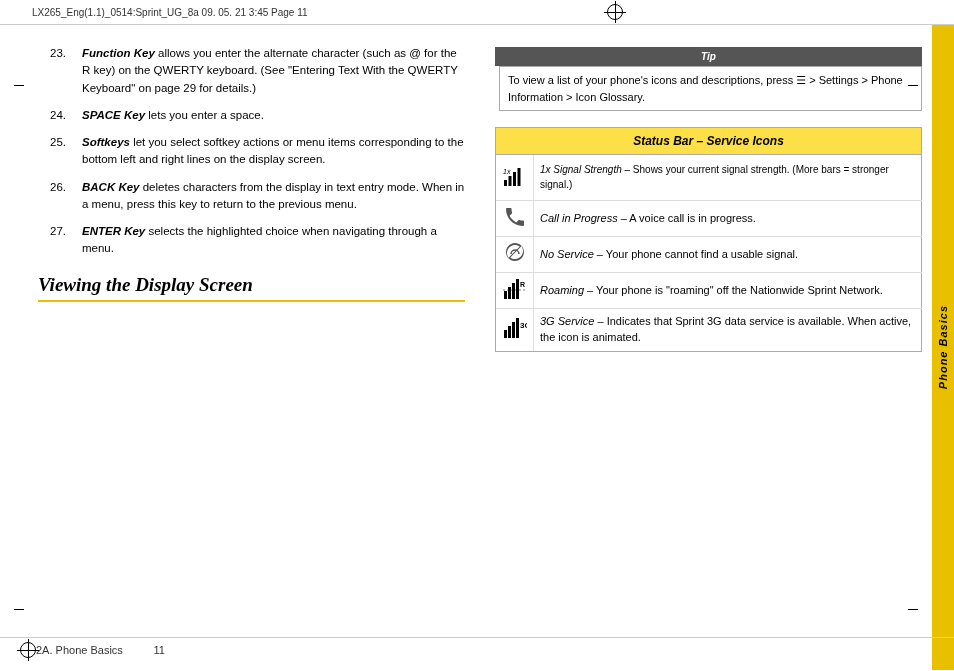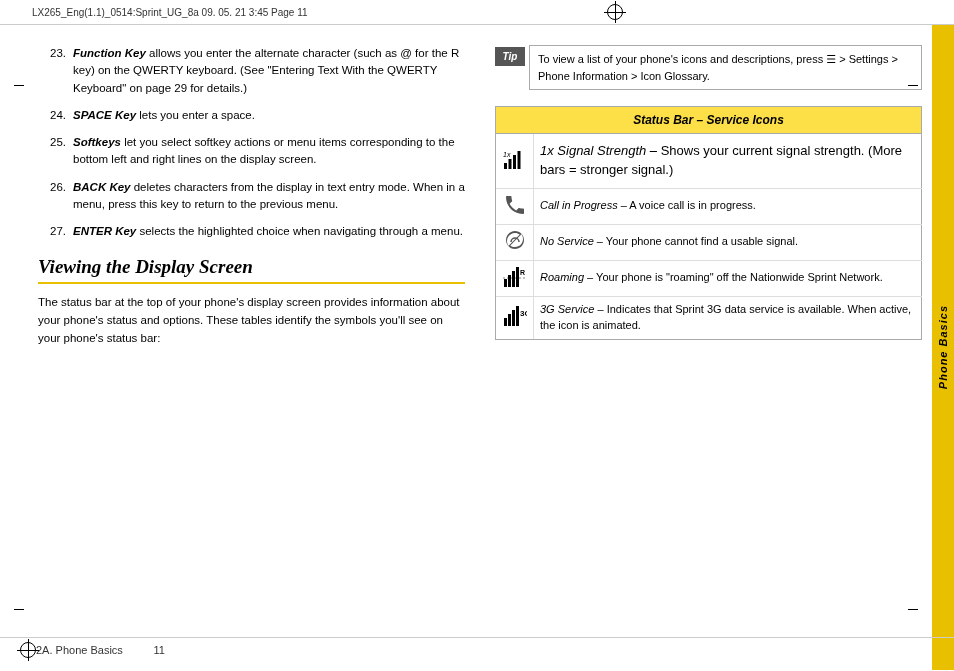--- a/index.html
+++ b/index.html
@@ -83,21 +83,21 @@
 
     .right-column {
       flex: 1;
       padding: 10px 10px 10px 10px;
     }
 
     
     .list-item {
       margin-bottom: 10px;
       display: flex;
-      gap: 7px;
+      gap: 16px;
       font-size: 11.5px;
       line-height: 1.5;
     }
 
     .list-num {
       font-weight: normal;
       min-width: 28px;
       text-align: right;
       flex-shrink: 0;
     }
@@ -130,20 +130,21 @@
       font-size: 11.5px;
       line-height: 1.55;
       margin-top: 8px;
     }
 
     
     .tip-box {
       display: flex;
       margin-bottom: 16px;
       border: none;
+      flex-direction: column;
     }
 
     .tip-label {
       background: #555;
       color: #fff;
       font-size: 10px;
       font-style: italic;
       font-weight: bold;
       padding: 4px 6px;
       min-width: 30px;
@@ -283,21 +284,20 @@
         <div class="list-item">
           <span class="list-num">27.</span>
           <span class="list-content">
             <em>ENTER Key</em><span> selects the highlighted choice when navigating through a menu.</span>
           </span>
         </div>
 
         <div class="section-heading">Viewing the Display Screen</div>
         <div class="heading-underline"></div>
 
-        <p class="section-text">The status bar at the top of your phone's display screen provides information about your phone's status and options. These tables identify the symbols you'll see on your phone's status bar:</p>
       </div>
 
       <div class="right-column">
 
         <div class="tip-box">
           <div class="tip-label">Tip</div>
           <div class="tip-content">
             <span>To view a list of your phone's icons and descriptions, press ☰ &gt; Settings &gt; Phone Information &gt; Icon Glossary.</span>
           </div>
         </div>
@@ -314,21 +314,21 @@
               <td style="width:38px; border-right:1px solid #ddd; text-align:center; vertical-align:middle; padding:4px; border-left:1px solid #aaa;">
                 
                 <svg viewBox="0 0 24 24" width="24" height="24">
                   <rect x="1" y="16" width="3" height="6" fill="#000"></rect>
                   <rect x="5.5" y="12" width="3" height="10" fill="#000"></rect>
                   <rect x="10" y="8" width="3" height="14" fill="#000"></rect>
                   <rect x="14.5" y="4" width="3" height="18" fill="#000"></rect>
                   <text x="0" y="10" font-size="7" fill="#000" font-style="italic">1x</text>
                 </svg>
               </td>
-              <td style="padding:8px 6px; font-size:13px; line-height:1.45; border-right:1px solid #aaa; border-bottom:1px solid #ddd;">
+              <td style="padding:8px 6px; font-size:10px; line-height:1.45; border-right:1px solid #aaa; border-bottom:1px solid #ddd;">
                 <em>1x Signal Strength –</em>
                 <span> Shows your current signal strength. (More bars = stronger signal.)</span>
               </td>
             </tr>
 
             <tr style="border-bottom:1px solid #ddd;">
               <td style="width:38px; border-right:1px solid #ddd; text-align:center; vertical-align:middle; padding:4px; border-left:1px solid #aaa;">
                 <svg viewBox="0 0 24 24" width="24" height="24">
                   <path d="M6.6 10.8c1.4 2.8 3.8 5.1 6.6 6.6l2.2-2.2c.3-.3.7-.4 1-.2 1.1.4 2.3.6 3.6.6.6 0 1 .4 1 1V20c0 .6-.4 1-1 1-9.4 0-17-7.6-17-17 0-.6.4-1 1-1h3.5c.6 0 1 .4 1 1 0 1.3.2 2.5.6 3.6.1.3 0 .7-.2 1L6.6 10.8z" fill="#555"></path>
                 </svg>

